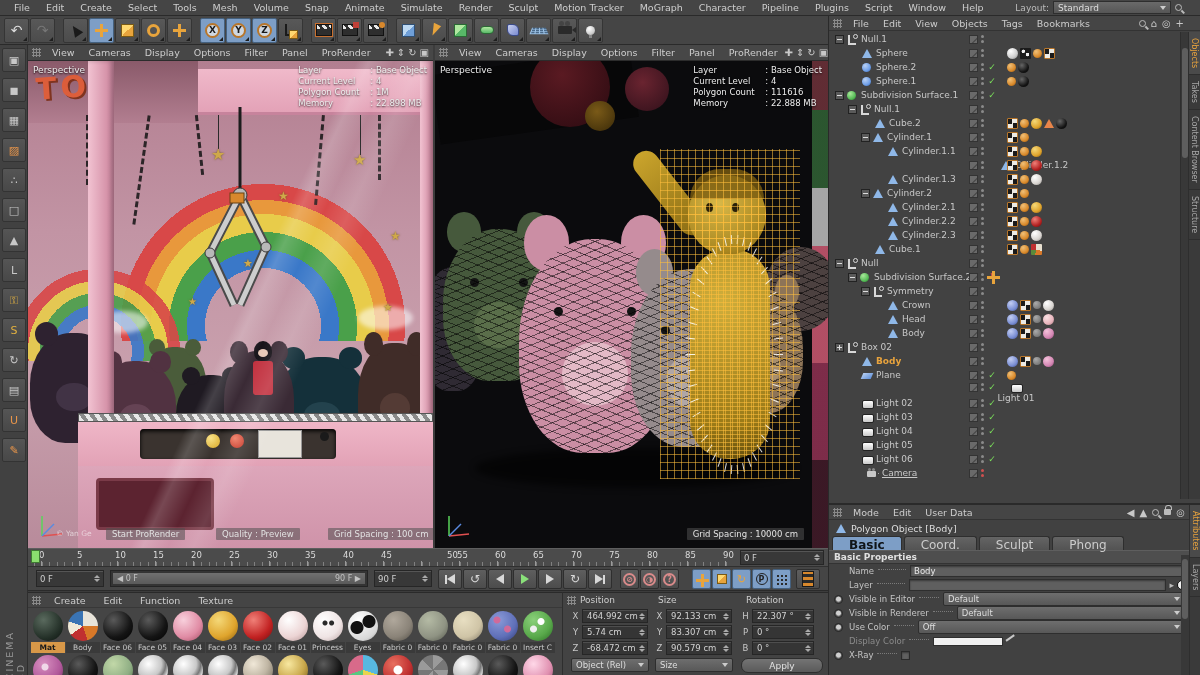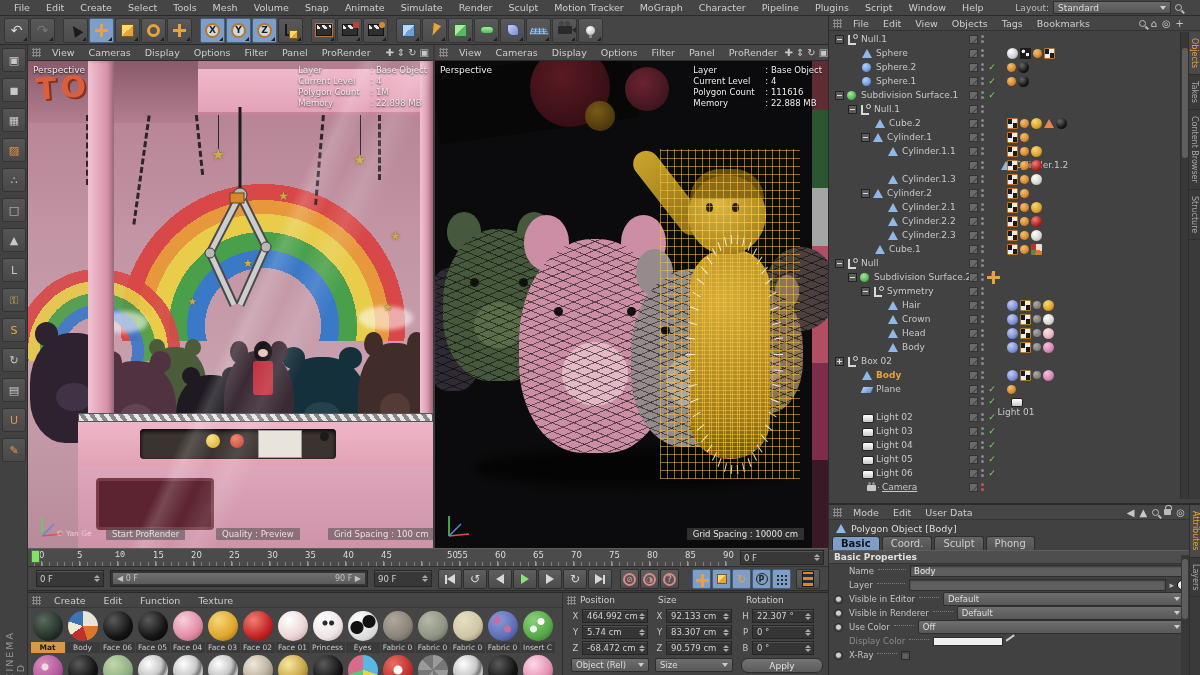--- a/index.html
+++ b/index.html
@@ -291,22 +291,22 @@
   #om-scroll { position:absolute; right:12px; top:16px; width:8px; height:467px; background:#383838; border-left:1px solid #2e2e2e; }
   #om-scroll .thumb { position:absolute; left:1px; top:16px; width:6px; height:110px; background:#5e5e5e; border-radius:3px; }
   .sidetabs { position:absolute; right:0; width:12px; background:#3a3a3a; border-left:1px solid #2e2e2e; }
   .sidetab { writing-mode:vertical-rl; font-size:8px; color:#a8a8a8; padding:6px 1px; border-bottom:1px solid #2e2e2e; }
   .sidetab.active { color:#e8a33d; background:#4a4a4a; }
 
   
   #am { position:absolute; left:0; top:487px; width:372px; height:172px; background:#414141; border-top:2px solid #2a2a2a; }
   #am-title { display:flex; align-items:center; height:16px; padding-left:4px; gap:4px; color:#dcdcdc; font-size:9.5px; }
   #am-tabs { display:flex; gap:2px; padding-left:3px; height:14px; }
-  .amtab { padding:1px 8px; background:linear-gradient(#646464,#535353); border:1px solid #2e2e2e; border-bottom:none;
-    border-radius:3px 3px 0 0; color:#ccc; font-size:10px; }
+  .amtab { padding:1px 16px; background:linear-gradient(#646464,#535353); border:1px solid #2e2e2e; border-bottom:none;
+    border-radius:3px 3px 0 0; color:#ccc; font-size:12px; }
   .amtab.active { background:#7d9ec6; color:#101418; font-weight:bold; }
   #am-section { height:14px; background:#4e4e4e; border-top:1px solid #5e5e5e; border-bottom:1px solid #333;
     display:flex; align-items:center; padding-left:5px; color:#e0e0e0; font-weight:bold; font-size:9px; }
   .arow { display:flex; align-items:center; height:14px; padding-left:5px; }
   .arow .radio { width:9px; height:9px; border-radius:50%; border:1px solid #252525; background:radial-gradient(circle at 50% 45%, #cfcfcf 2px, #5e5e5e 3px); margin-right:6px; flex:none; }
   .arow .noradio { width:9px; margin-right:6px; flex:none; }
   .arow .albl { color:#c4c4c4; font-size:8.5px; white-space:nowrap; }
   .arow.disabled .albl { color:#8a8a8a; }
   .leader { flex:0 0 auto; border-bottom:1px dotted #7a7a7a; margin:0 4px 3px 4px; }
   .afield { height:12px; background:#5f5f5f; border:1px solid #2e2e2e; box-shadow:inset 0 1px 2px rgba(0,0,0,.4);
@@ -761,21 +761,21 @@
       <div class="vp-pill" style="right:24px;">Grid Spacing : 10000 cm</div>
     </div>
   </div>
 
   <div id="timeline" class="abs">
     <div id="ruler">
         <span class="tl-label" style="left: 9px;">0</span>
         <span class="tl-tick" style="left: 11px;"></span>
         <span class="tl-label" style="left: 47px;">5</span>
         <span class="tl-tick" style="left: 49px;"></span>
-        <span class="tl-label" style="left: 85px; font-family: Liberation Mono, monospace;">10</span>
+        <span class="tl-label" style="left: 85px;">10</span>
         <span class="tl-tick" style="left: 87px;"></span>
         <span class="tl-label" style="left: 123px;">15</span>
         <span class="tl-tick" style="left: 125px;"></span>
         <span class="tl-label" style="left: 161px;">20</span>
         <span class="tl-tick" style="left: 163px;"></span>
         <span class="tl-label" style="left: 199px;">25</span>
         <span class="tl-tick" style="left: 201px;"></span>
         <span class="tl-label" style="left: 237px;">30</span>
         <span class="tl-tick" style="left: 239px;"></span>
         <span class="tl-label" style="left: 275px;">35</span>
@@ -1439,38 +1439,20 @@
             <span class="dots2">
               <i></i>
               <i></i>
             </span>
           </span>
           <span class="tagcol"></span>
         </div>
         <div class="trow" style="padding-left: 45px;">
           <span style="width: 11px; flex: 0 0 auto;"></span>
           <span class="oicon oi-poly"></span>
-          <span class="nm">Hair</span>
-          <span class="statecol">
-            <span class="laybox"></span>
-            <span class="dots2">
-              <i></i>
-              <i></i>
-            </span>
-          </span>
-          <span class="tagcol">
-            <span class="tg blue"></span>
-            <span class="tg uv"></span>
-            <span class="tg dotGray"></span>
-            <span class="tg matGold"></span>
-          </span>
-        </div>
-        <div class="trow" style="padding-left: 45px;">
-          <span style="width: 11px; flex: 0 0 auto;"></span>
-          <span class="oicon oi-poly"></span>
           <span class="nm">Crown</span>
           <span class="statecol">
             <span class="laybox"></span>
             <span class="dots2">
               <i></i>
               <i></i>
             </span>
           </span>
           <span class="tagcol">
             <span class="tg blue"></span>

